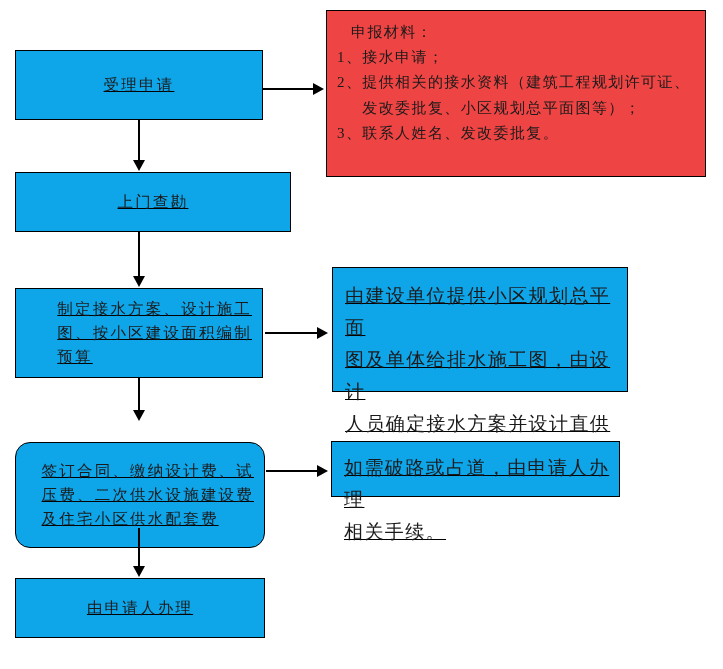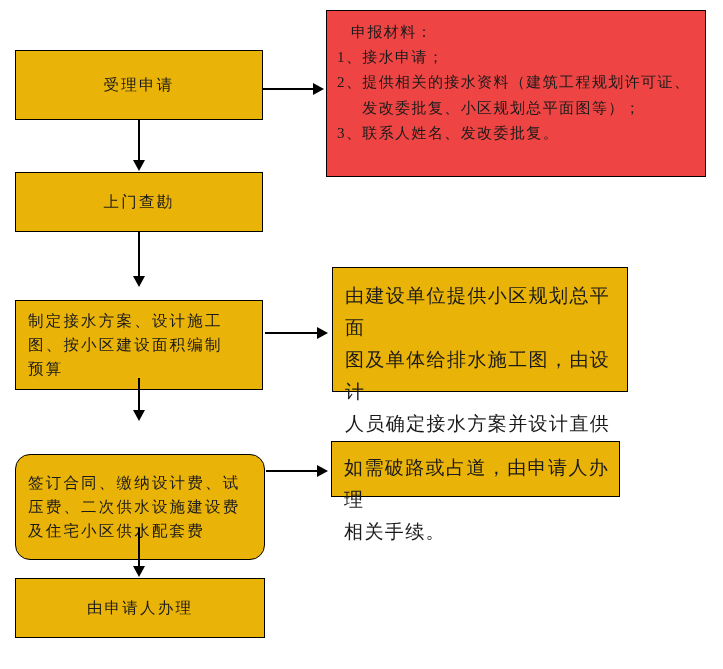--- a/index.html
+++ b/index.html
@@ -18,42 +18,42 @@
     height: 669px;
     background: #ffffff;
     overflow: hidden;
   }
 
   
   .node {
     position: absolute;
     box-sizing: border-box;
     border: 1.5px solid #000000;
-    background: #eab308;
+    background: #0ea5e9;
     display: flex;
     align-items: center;
     justify-content: center;
     text-align: center;
+    text-decoration: underline;
   }
   .node .node-text {
     display: block;
     font-size: 15.5px;
     line-height: 1.55;
     letter-spacing: 2.2px;
     white-space: pre-line;
     color: #1a1a1a;
   }
 
   
   .process { }
   .process.multiline {
-    justify-content: flex-start;
+    justify-content: flex-end;
     align-items: center;
     text-align: left;
-    margin-top: 12px;
   }
   .process.multiline .node-text {
     padding: 0 10px 0 12px;
     text-align: left;
   }
 
   
   .note {
     justify-content: flex-start;
     align-items: flex-start;
@@ -127,21 +127,21 @@
 </style>
 </head>
 <body>
 
 <div id="canvas">
 
   <div class="node process" style="left:15px; top:50px; width:248px; height:70px;">
     <span class="node-text">受理申请</span>
   </div>
 
-  <div class="node process" style="left:15px; top:172px; width:248px; height:60px;">
+  <div class="node process" style="left:15px; top:172px; width:276px; height:60px;">
     <span class="node-text">上门查勘</span>
   </div>
 
   <div class="node process multiline" style="left:15px; top:288px; width:248px; height:90px;">
     <span class="node-text">制定接水方案、设计施工
 图、按小区建设面积编制
 预算</span>
   </div>
 
   <div class="node process multiline" style="left:15px; top:442px; width:250px; height:106px;border-radius:15px;">

